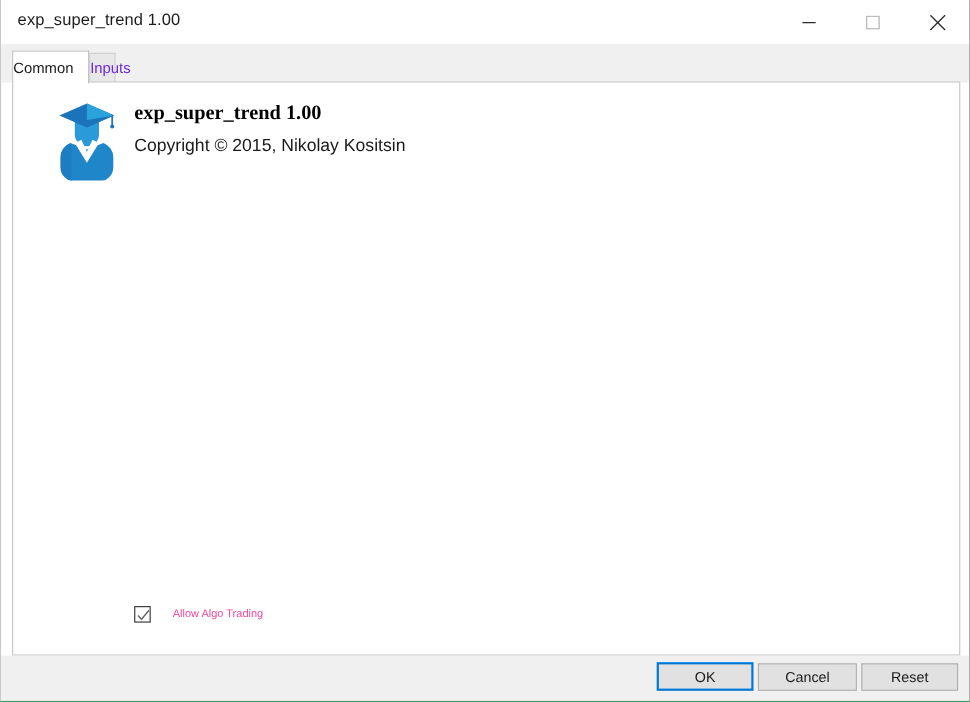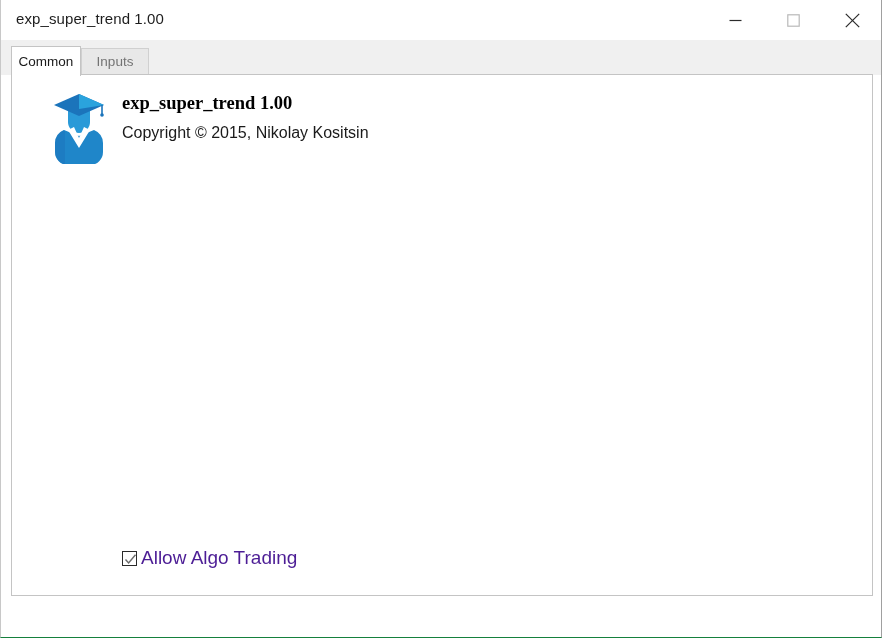--- a/index.html
+++ b/index.html
@@ -70,44 +70,44 @@
     height: 35px;
     background: #f0f0f0;
   }
   .tab {
     position: absolute;
     top: 6px;
     height: 29px;
     box-sizing: border-box;
     display: flex;
     align-items: center;
-    justify-content: center;
+    justify-content: flex-start;
     font-size: 13.5px;
     color: #1a1a1a;
     cursor: default;
     white-space: nowrap;
   }
   .tab.active {
     left: 10px;
     width: 70px;
     background: #ffffff;
     border: 1px solid #c4c4c4;
     border-bottom: none;
     z-index: 3;
     height: 30px;
   }
   .tab.inactive {
     left: 80px;
-    width: 68px;
+    width: 24px;
     background: #e8e8e8;
     border: 1px solid #d0d0d0;
     border-bottom: 1px solid #c4c4c4;
     top: 8px;
     height: 27px;
-    color: #737373;
+    color: #6d28d9;
   }
 
   
   #content {
     position: absolute;
     left: 10px;
     top: 74px;
     width: 862px;
     height: 522px;
     box-sizing: border-box;
@@ -159,23 +159,23 @@
     background: #ffffff;
     position: relative;
     flex: 0 0 auto;
   }
   #algo-box svg {
     position: absolute;
     left: 1px;
     top: 1px;
   }
   #algo-label {
-    margin-left: 4px;
-    font-size: 19px;
-    color: #4c1d95;
+    margin-left: 20px;
+    font-size: 10px;
+    color: #ec4899;
     white-space: nowrap;
   }
 
   
   #footer {
     position: absolute;
     left: 0;
     top: 596px;
     width: 880px;
     height: 41px;
@@ -286,14 +286,26 @@
       <span id="algo-box">
         <svg width="13" height="13" viewBox="0 0 13 13">
           <polyline points="1.5,6.5 4.6,10 11.5,1.8" fill="none" stroke="#6b6b6b" stroke-width="1.4"></polyline>
         </svg>
       </span>
       <span id="algo-label">Allow Algo Trading</span>
     </div>
 
   </div>
 
+  <div id="footer">
+    <div class="dlgbtn" id="btn-ok">
+      <span>OK</span>
+    </div>
+    <div class="dlgbtn" id="btn-cancel">
+      <span>Cancel</span>
+    </div>
+    <div class="dlgbtn" id="btn-reset">
+      <span>Reset</span>
+    </div>
+
+  </div>
 
 </div>
 
 </body></html>

